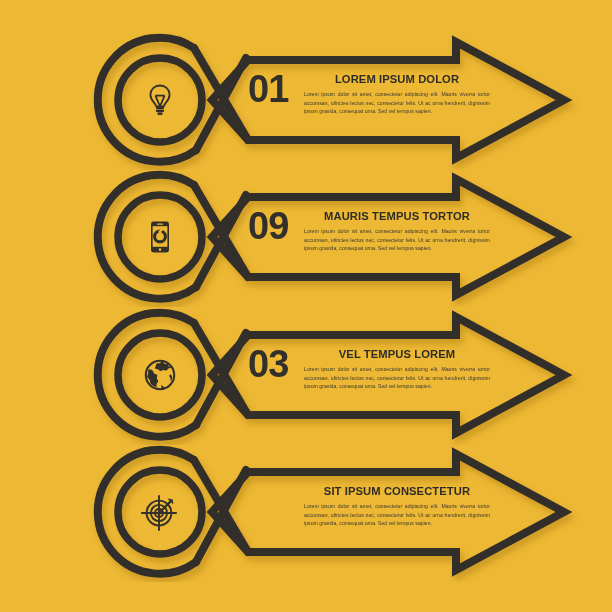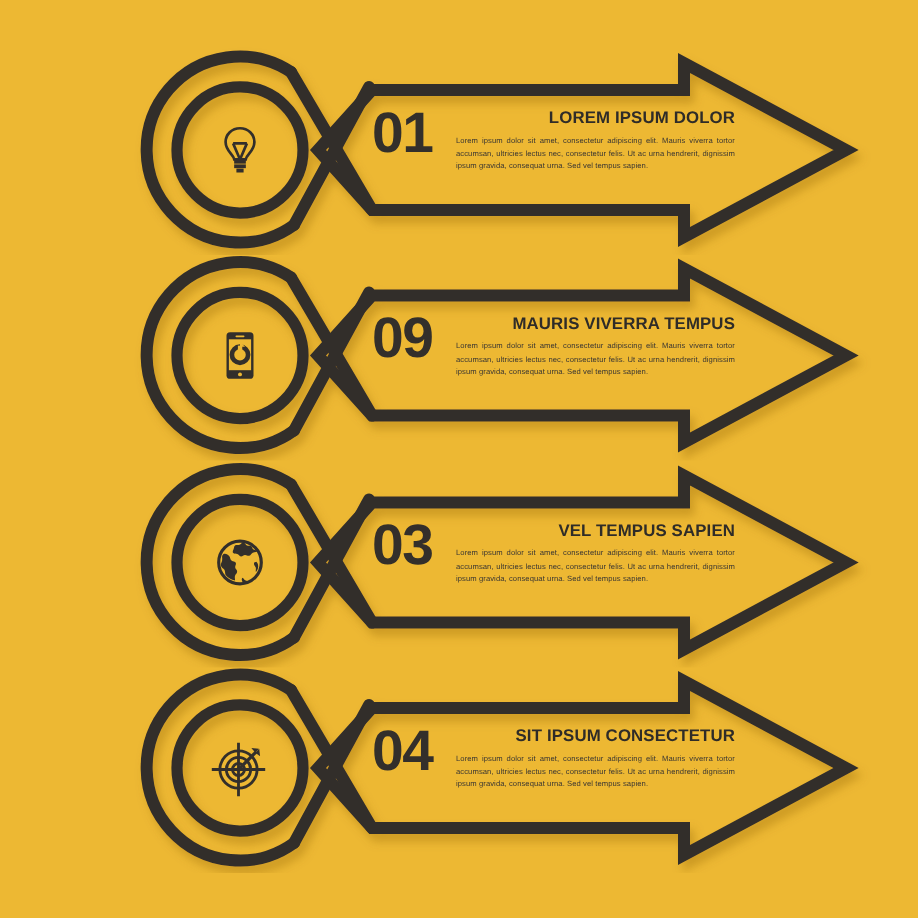--- a/index.html
+++ b/index.html
@@ -35,21 +35,21 @@
   }
   .textwrap{
     position:absolute;
     left:288px; top:43px;
     width:186px;
   }
   .heading{
     font-size:11.2px;
     font-weight:bold;
     color:#2f2c28;
-    text-align:right;
+    text-align:center;
     letter-spacing:.1px;
     line-height:1.15;
     margin:0 0 4px 0;
     white-space:nowrap;
   }
   .body{
     font-size:5.1px;
     color:#3a3632;
     text-align:justify;
     line-height:1.72;
@@ -122,21 +122,21 @@
       <path d="M 178 18 A 62 62 0 1 0 180 120" fill="none" stroke="#332f2b" stroke-width="8" stroke-linecap="round"></path>
       <path d="M 178 18 L 232 110" fill="none" stroke="#332f2b" stroke-width="8" stroke-linecap="round"></path>
       <path d="M 180 120 L 230 28" fill="none" stroke="#332f2b" stroke-width="8" stroke-linecap="round"></path>
 
       <circle cx="144" cy="70" r="42" fill="none" stroke="#332f2b" stroke-width="7.5"></circle>
     </g>
   </svg>
     <div class="content">
       <div class="num">09</div>
       <div class="textwrap">
-        <div class="heading">MAURIS VIVERRA TEMPUS</div>
+        <div class="heading">MAURIS TEMPUS TORTOR</div>
         <div class="body">Lorem ipsum dolor sit amet, consectetur adipiscing elit. Mauris viverra tortor accumsan, ultricies lectus nec, consectetur felis. Ut ac urna hendrerit, dignissim ipsum gravida, consequat urna. Sed vel tempus sapien.</div>
       </div>
     </div>
     <div class="icon-holder">
       <svg viewBox="0 0 46 46">
       <rect x="14" y="7.5" width="18" height="31" rx="2.4" fill="#332f2b"></rect>
       <rect x="15.6" y="12.2" width="14.8" height="20.6" fill="#edb833"></rect>
       <rect x="20" y="9.6" width="6" height="1.2" rx="0.6" fill="#edb833"></rect>
       <circle cx="23" cy="35.6" r="1.3" fill="#edb833"></circle>
       <circle cx="23" cy="22.5" r="5.4" fill="none" stroke="#332f2b" stroke-width="3.1"></circle>
@@ -160,21 +160,21 @@
       <path d="M 178 18 A 62 62 0 1 0 180 120" fill="none" stroke="#332f2b" stroke-width="8" stroke-linecap="round"></path>
       <path d="M 178 18 L 232 110" fill="none" stroke="#332f2b" stroke-width="8" stroke-linecap="round"></path>
       <path d="M 180 120 L 230 28" fill="none" stroke="#332f2b" stroke-width="8" stroke-linecap="round"></path>
 
       <circle cx="144" cy="70" r="42" fill="none" stroke="#332f2b" stroke-width="7.5"></circle>
     </g>
   </svg>
     <div class="content">
       <div class="num">03</div>
       <div class="textwrap">
-        <div class="heading">VEL TEMPUS SAPIEN</div>
+        <div class="heading">VEL TEMPUS LOREM</div>
         <div class="body">Lorem ipsum dolor sit amet, consectetur adipiscing elit. Mauris viverra tortor accumsan, ultricies lectus nec, consectetur felis. Ut ac urna hendrerit, dignissim ipsum gravida, consequat urna. Sed vel tempus sapien.</div>
       </div>
     </div>
     <div class="icon-holder">
       <svg viewBox="0 0 46 46">
       <circle cx="23" cy="23" r="14.2" fill="none" stroke="#332f2b" stroke-width="2.1"></circle>
       <g fill="#332f2b">
         <path d="M12.4 17.2c1.6-.2 2.6.6 3.4 1.5.9 1 .4 2.1 1.5 2.9 1.1.8 2.4.4 2.9 1.6.5 1.2-.6 1.9-.4 3.1.2 1.2 1.4 1.6 1.3 2.9-.1 1.3-1.2 1.6-1.5 2.9-.2 1 .2 1.9.1 2.9-2.5-.5-4.7-1.8-6.3-3.7-.5-1.3-.2-2.3-.8-3.4-.7-1.3-2-1.4-2.3-2.8-.3-1.5.6-2.2.8-3.6.2-1.5-.3-2.6.2-3.4.3-.5.7-.7 1.1-.9z"></path>
         <path d="M25.6 9.6c1 .5 1.1 1.6 2.1 2.1 1 .5 1.9-.2 2.8.4.9.6.6 1.7 1.5 2.3.9.6 2 .2 2.6 1.1-.9.8-2.1.5-3.1 1-1 .5-1.2 1.7-2.3 2-1.1.3-1.8-.6-2.9-.5-1.1.1-1.6 1.1-2.7 1-1.1-.1-1.4-1.2-2.4-1.6-1-.4-2 .1-2.7-.7-.7-.8-.2-1.7.2-2.6.4-.9.2-1.9 1-2.5.9-.7 2 0 3-.4 1-.4 1.3-1.5 2.4-1.7.2 0 .4 0 .5.1z"></path>
         <path d="M33.9 22.5c1 .9 1.3 2.2 1.2 3.5-.1 1.3-.7 2.4-1.5 3.4-.3-1.1.2-2-.1-3-.3-1-1.2-1.4-1.2-2.5 0-1 .8-1.3 1.6-1.4z"></path>
@@ -196,21 +196,20 @@
       <path d="M 196 70 L 232 30 L 440 30 L 440 12 L 548 70 L 440 128 L 440 110 L 232 110 Z" fill="none" stroke="#332f2b" stroke-width="8" stroke-linejoin="miter"></path>
 
       <path d="M 178 18 A 62 62 0 1 0 180 120" fill="none" stroke="#332f2b" stroke-width="8" stroke-linecap="round"></path>
       <path d="M 178 18 L 232 110" fill="none" stroke="#332f2b" stroke-width="8" stroke-linecap="round"></path>
       <path d="M 180 120 L 230 28" fill="none" stroke="#332f2b" stroke-width="8" stroke-linecap="round"></path>
 
       <circle cx="144" cy="70" r="42" fill="none" stroke="#332f2b" stroke-width="7.5"></circle>
     </g>
   </svg>
     <div class="content">
-      <div class="num">04</div>
       <div class="textwrap">
         <div class="heading">SIT IPSUM CONSECTETUR</div>
         <div class="body">Lorem ipsum dolor sit amet, consectetur adipiscing elit. Mauris viverra tortor accumsan, ultricies lectus nec, consectetur felis. Ut ac urna hendrerit, dignissim ipsum gravida, consequat urna. Sed vel tempus sapien.</div>
       </div>
     </div>
     <div class="icon-holder">
       <svg viewBox="0 0 46 46">
     <g fill="none" stroke="#332f2b" stroke-width="1.9">
       <circle cx="22" cy="24" r="12.4"></circle>
       <circle cx="22" cy="24" r="8.1"></circle>

